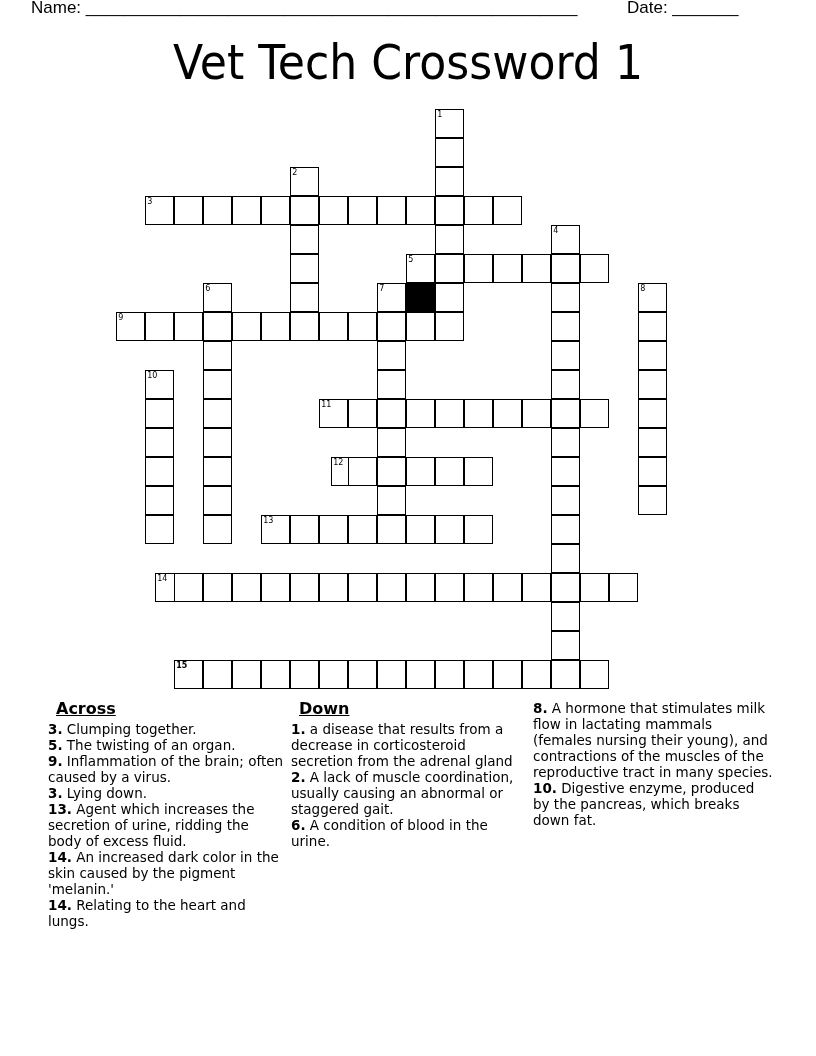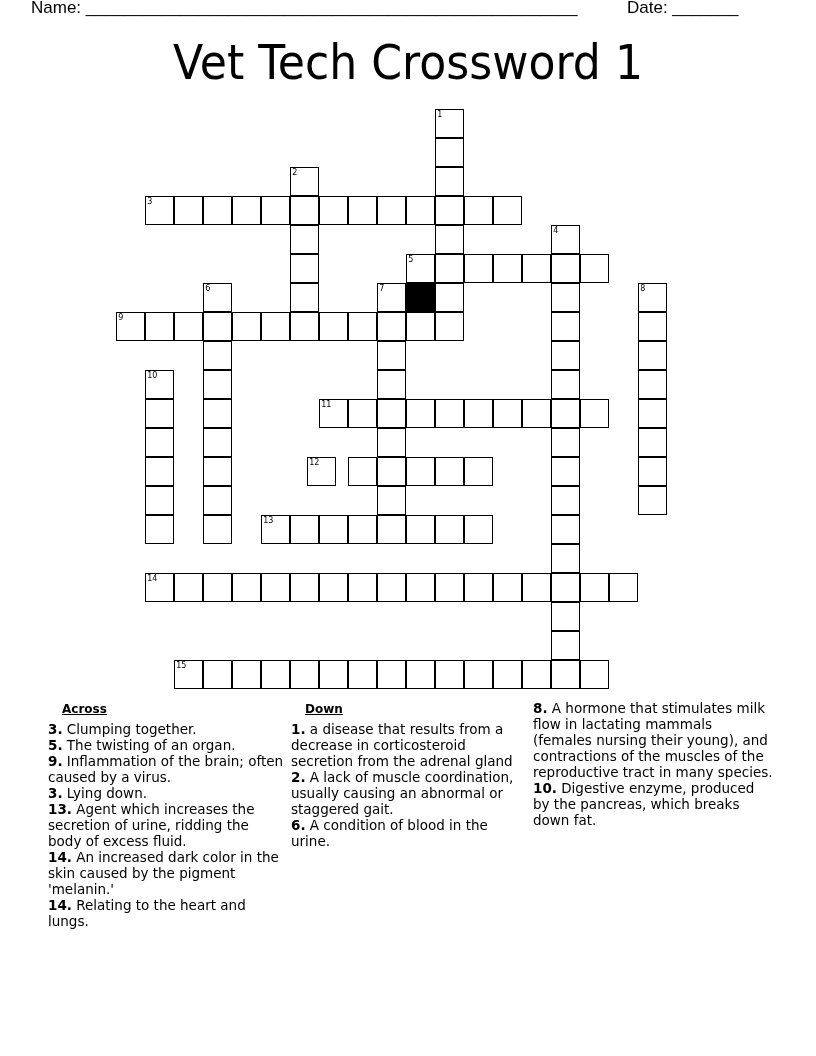--- a/index.html
+++ b/index.html
@@ -11,21 +11,21 @@
            font-family:"DejaVu Sans", sans-serif; font-size:48px; line-height:60px; transform:scaleX(0.92); }
   #grid { position:absolute; left:0; top:0; width:816px; height:700px; }
   .cell { position:absolute; width:29px; height:29px; box-sizing:border-box;
           border:1.5px solid #000; background:#fff; margin-left:-0.75px; margin-top:-0.75px; }
   .cell.black { background:#000; }
   .num { position:absolute; left:1px; top:0px; font-family:"DejaVu Sans", sans-serif; font-size:8px; line-height:9px; }
   .clues { position:absolute; top:700px; font-family:"DejaVu Sans", sans-serif; font-size:13.5px; line-height:16px; }
   .col1 { left:48px; width:238px; }
   .col2 { left:291px; width:240px; }
   .col3 { left:533px; width:240px; }
-  .clues h3 { margin:0 0 3px 14px; font-size:12px; font-weight:bold; text-decoration:underline; line-height:18px; }
+  .clues h3 { margin:0 0 3px 8px; font-size:16px; font-weight:bold; text-decoration:underline; line-height:18px; }
   .clue { margin:0; }
   .clue b { font-weight:bold; }
 </style>
 </head>
 <body>
 
 <div class="hdr hdr-name">Name: ____________________________________________________</div>
 <div class="hdr hdr-date">Date: _______</div>
 <div class="title">Vet Tech Crossword 1</div>
 
@@ -138,55 +138,55 @@
     <div class="cell" style="left: 320px; top: 400px;">
       <span class="num">11</span>
     </div>
     <div class="cell" style="left: 349px; top: 400px;"></div>
     <div class="cell" style="left: 407px; top: 400px;"></div>
     <div class="cell" style="left: 436px; top: 400px;"></div>
     <div class="cell" style="left: 465px; top: 400px;"></div>
     <div class="cell" style="left: 494px; top: 400px;"></div>
     <div class="cell" style="left: 523px; top: 400px;"></div>
     <div class="cell" style="left: 581px; top: 400px;"></div>
-    <div class="cell" style="left: 308px; top: 458px;">
+    <div class="cell" style="left: 332px; top: 458px;">
       <span class="num">12</span>
     </div>
     <div class="cell" style="left: 349px; top: 458px;"></div>
     <div class="cell" style="left: 407px; top: 458px;"></div>
     <div class="cell" style="left: 436px; top: 458px;"></div>
     <div class="cell" style="left: 465px; top: 458px;"></div>
     <div class="cell" style="left: 262px; top: 516px;">
       <span class="num">13</span>
     </div>
     <div class="cell" style="left: 291px; top: 516px;"></div>
     <div class="cell" style="left: 320px; top: 516px;"></div>
     <div class="cell" style="left: 349px; top: 516px;"></div>
     <div class="cell" style="left: 407px; top: 516px;"></div>
     <div class="cell" style="left: 436px; top: 516px;"></div>
     <div class="cell" style="left: 465px; top: 516px;"></div>
-    <div class="cell" style="left: 146px; top: 574px;">
+    <div class="cell" style="left: 156px; top: 574px;">
       <span class="num">14</span>
     </div>
     <div class="cell" style="left: 175px; top: 574px;"></div>
     <div class="cell" style="left: 204px; top: 574px;"></div>
     <div class="cell" style="left: 233px; top: 574px;"></div>
     <div class="cell" style="left: 262px; top: 574px;"></div>
     <div class="cell" style="left: 291px; top: 574px;"></div>
     <div class="cell" style="left: 320px; top: 574px;"></div>
     <div class="cell" style="left: 349px; top: 574px;"></div>
     <div class="cell" style="left: 378px; top: 574px;"></div>
     <div class="cell" style="left: 407px; top: 574px;"></div>
     <div class="cell" style="left: 436px; top: 574px;"></div>
     <div class="cell" style="left: 465px; top: 574px;"></div>
     <div class="cell" style="left: 494px; top: 574px;"></div>
     <div class="cell" style="left: 523px; top: 574px;"></div>
     <div class="cell" style="left: 581px; top: 574px;"></div>
     <div class="cell" style="left: 610px; top: 574px;"></div>
-    <div class="cell" style="left: 175px; top: 661px;">
+    <div class="cell" style="left: 175px; top: 661px; font-weight: bold;">
       <span class="num">15</span>
     </div>
     <div class="cell" style="left: 204px; top: 661px;"></div>
     <div class="cell" style="left: 233px; top: 661px;"></div>
     <div class="cell" style="left: 262px; top: 661px;"></div>
     <div class="cell" style="left: 291px; top: 661px;"></div>
     <div class="cell" style="left: 320px; top: 661px;"></div>
     <div class="cell" style="left: 349px; top: 661px;"></div>
     <div class="cell" style="left: 378px; top: 661px;"></div>
     <div class="cell" style="left: 407px; top: 661px;"></div>

